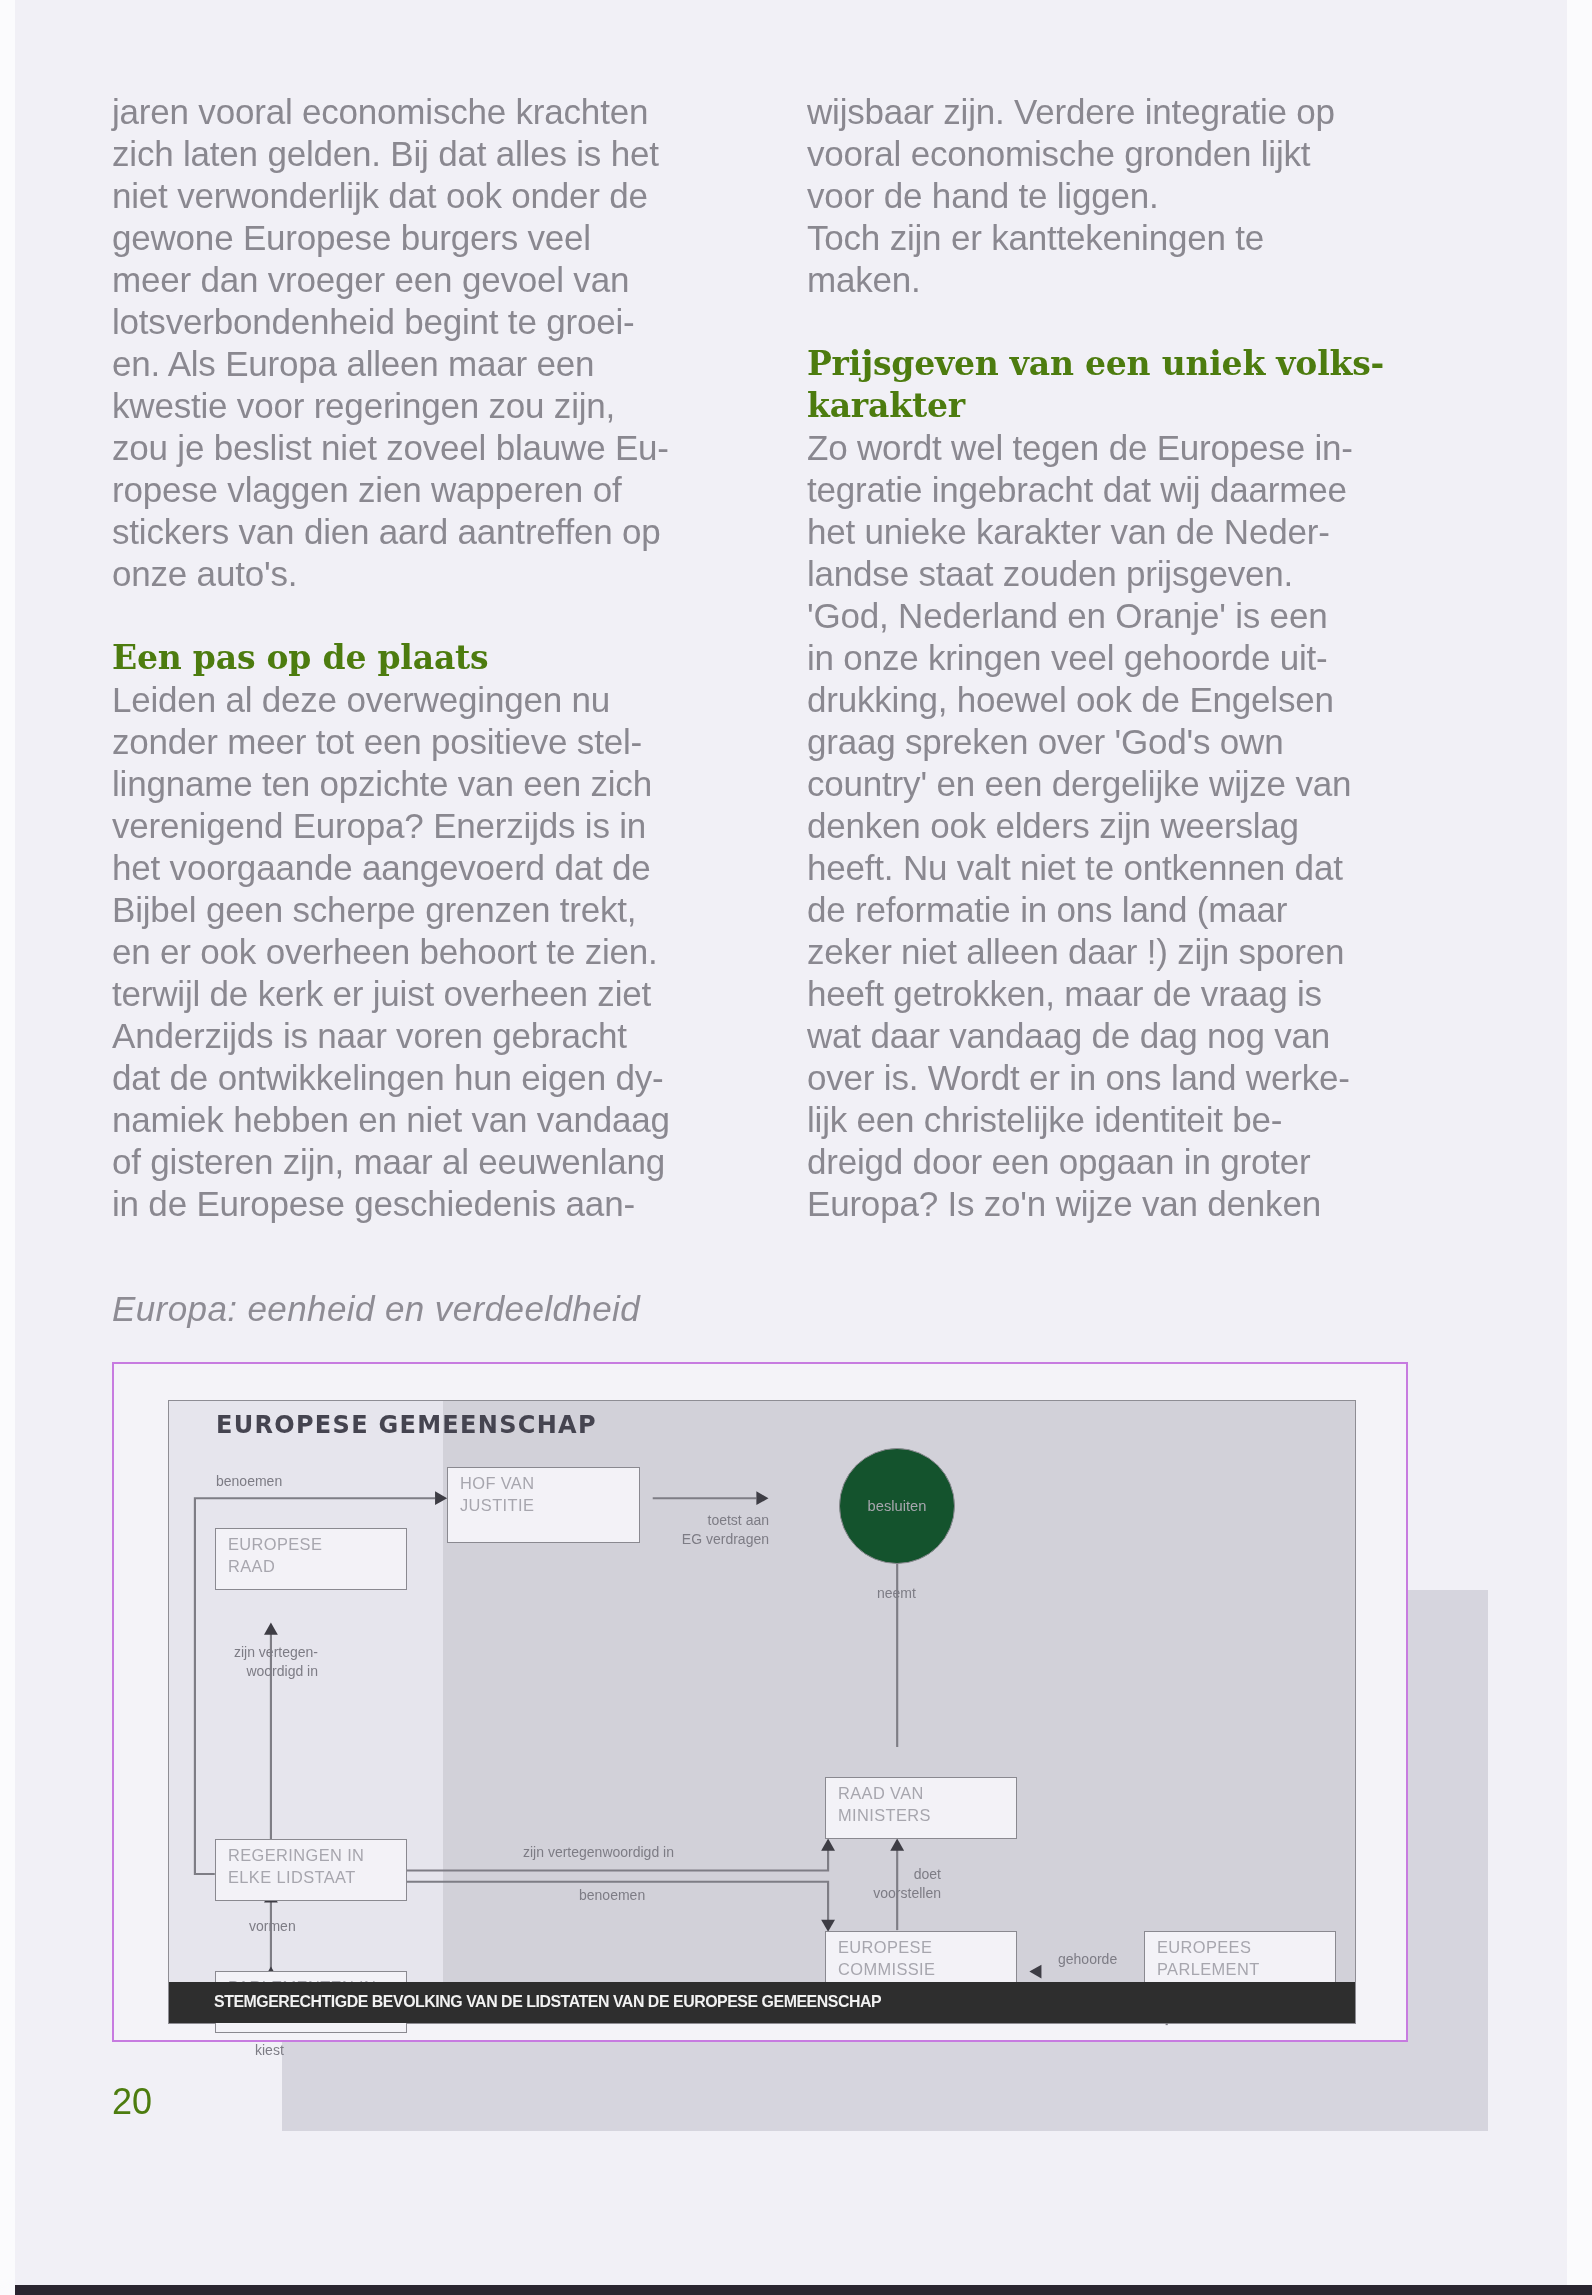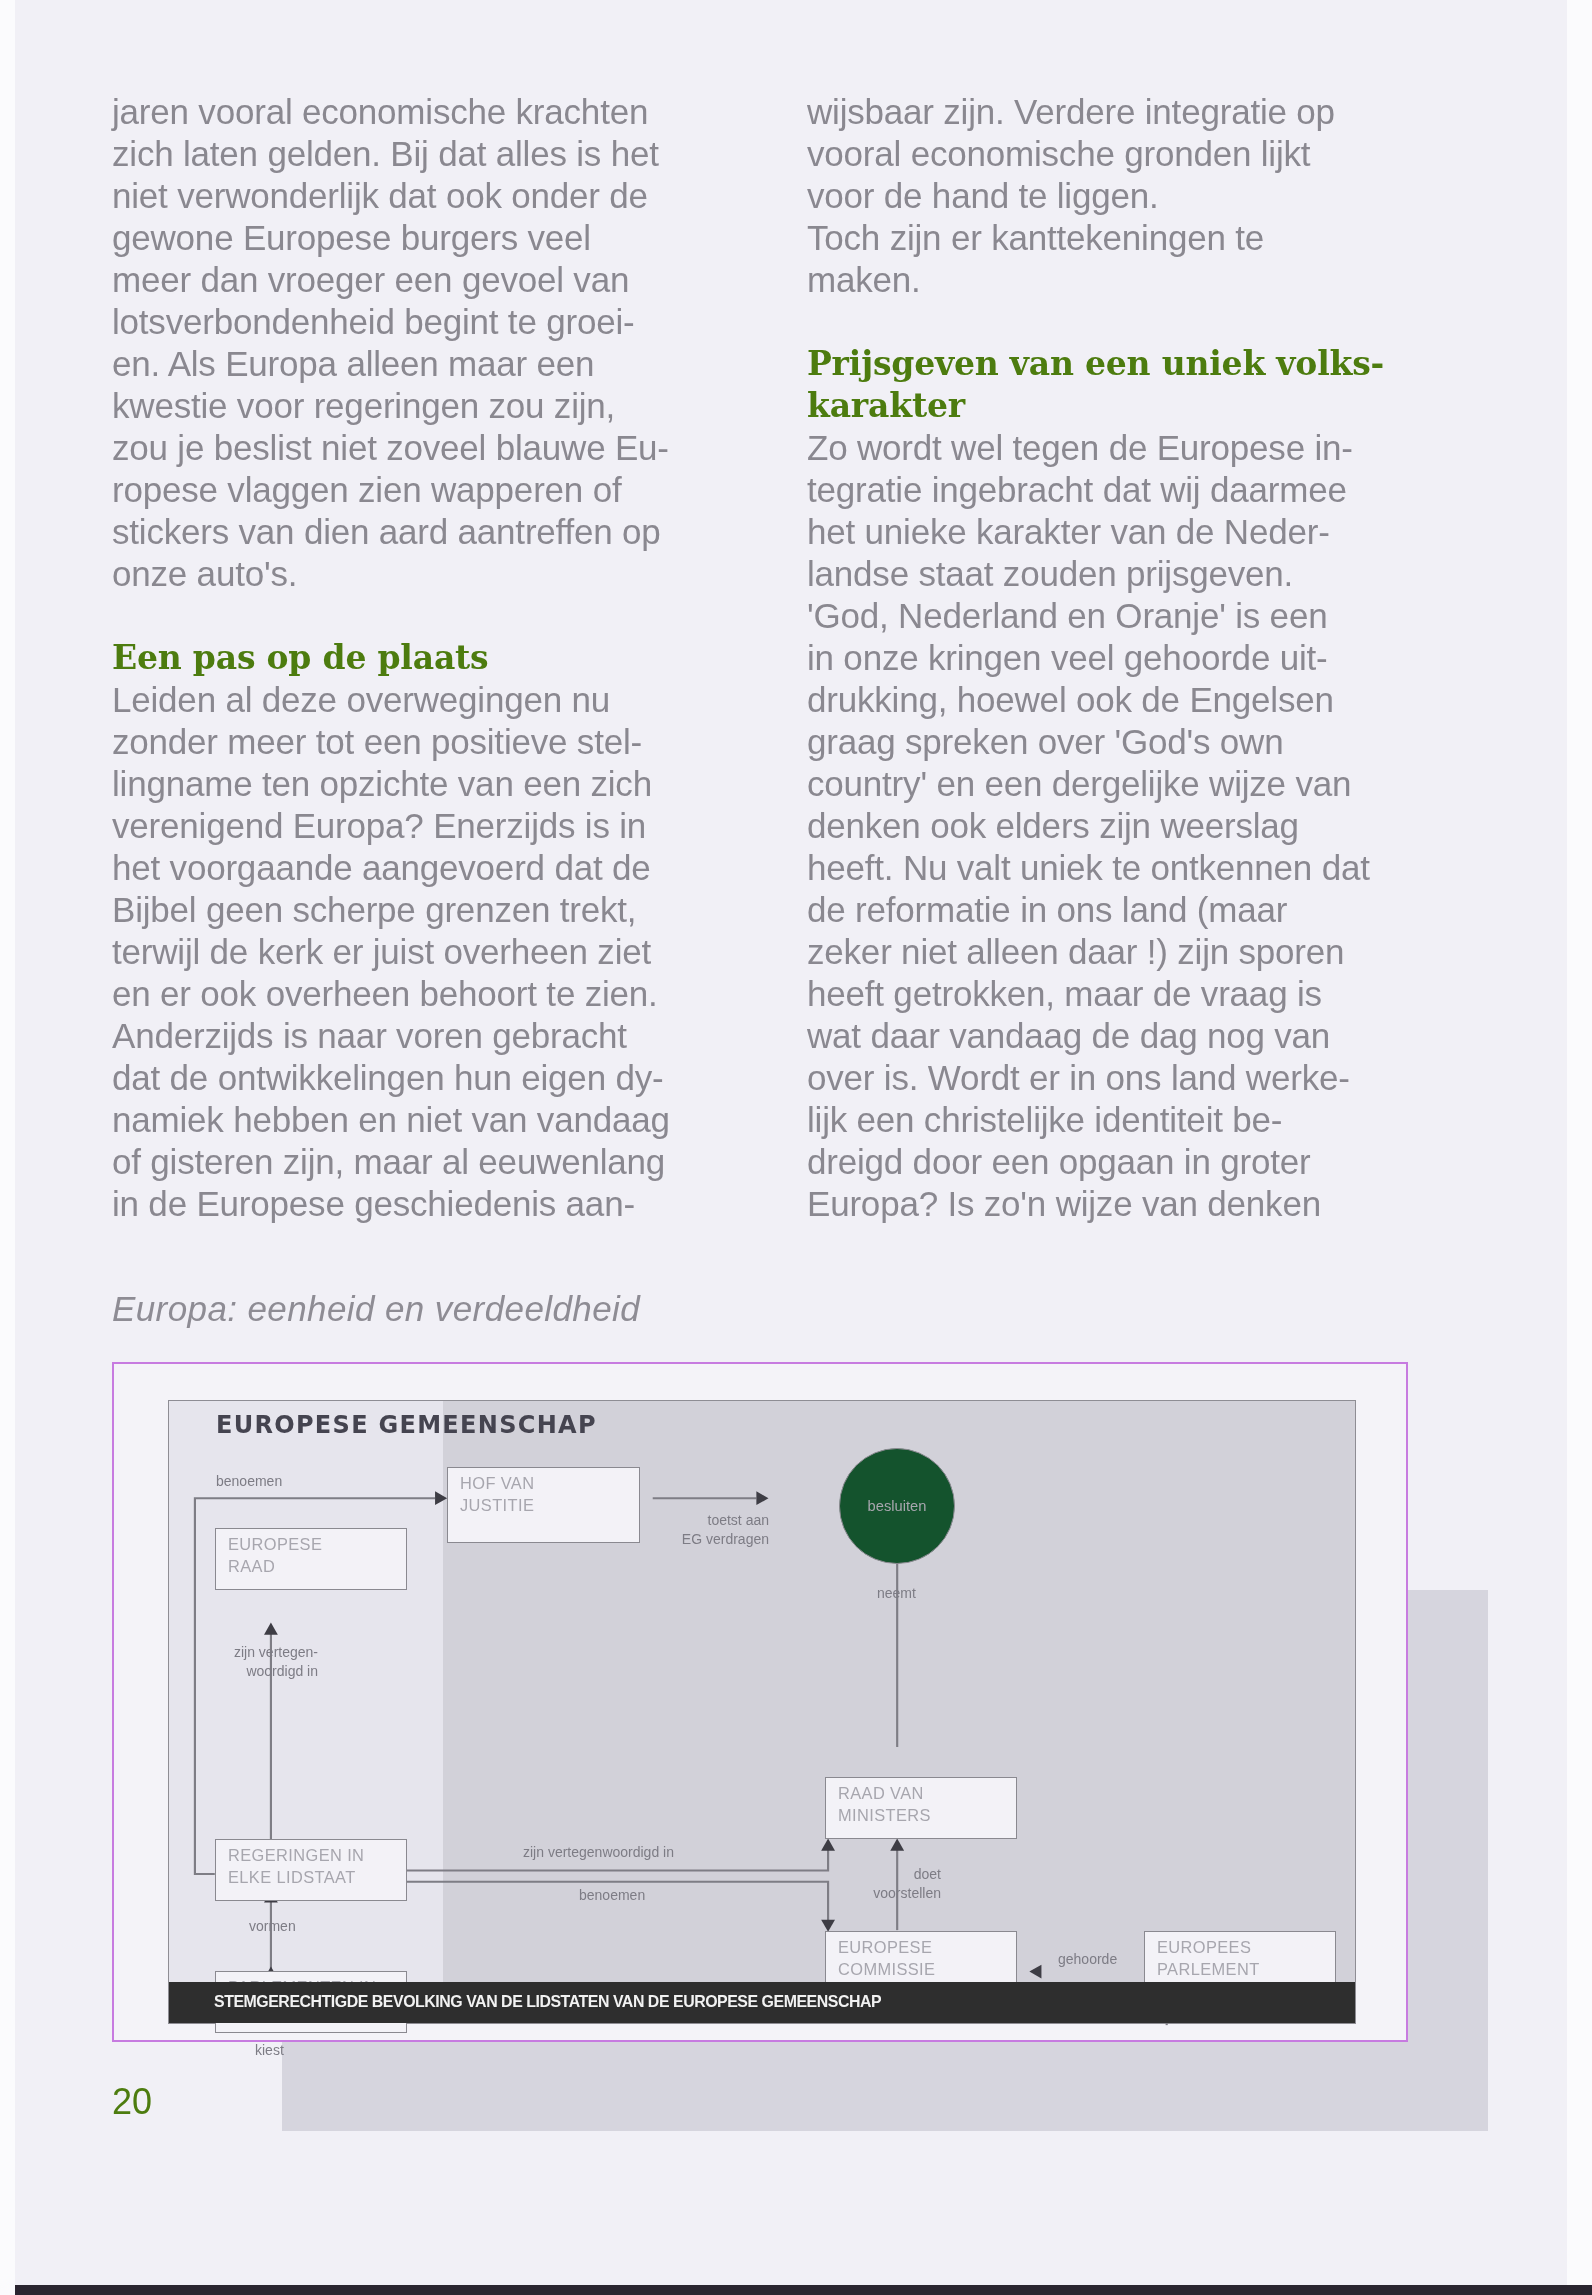--- a/index.html
+++ b/index.html
@@ -120,22 +120,22 @@
   </div>
   <span class="gap"></span>
   <span class="heading">Een pas op de plaats</span>
   <div>
     <span class="line">Leiden al deze overwegingen nu</span>
     <span class="line">zonder meer tot een positieve stel-</span>
     <span class="line">lingname ten opzichte van een zich</span>
     <span class="line">verenigend Europa? Enerzijds is in</span>
     <span class="line">het voorgaande aangevoerd dat de</span>
     <span class="line">Bijbel geen scherpe grenzen trekt,</span>
+    <span class="line">en er ook overheen behoort te zien.</span>
     <span class="line">terwijl de kerk er juist overheen ziet</span>
-    <span class="line">en er ook overheen behoort te zien.</span>
     <span class="line">Anderzijds is naar voren gebracht</span>
     <span class="line">dat de ontwikkelingen hun eigen dy-</span>
     <span class="line">namiek hebben en niet van vandaag</span>
     <span class="line">of gisteren zijn, maar al eeuwenlang</span>
     <span class="line">in de Europese geschiedenis aan-</span>
   </div>
 </div>
 
 <div id="col-right" class="col">
   <div>
@@ -152,21 +152,21 @@
     <span class="line">Zo wordt wel tegen de Europese in-</span>
     <span class="line">tegratie ingebracht dat wij daarmee</span>
     <span class="line">het unieke karakter van de Neder-</span>
     <span class="line">landse staat zouden prijsgeven.</span>
     <span class="line">'God, Nederland en Oranje' is een</span>
     <span class="line">in onze kringen veel gehoorde uit-</span>
     <span class="line">drukking, hoewel ook de Engelsen</span>
     <span class="line">graag spreken over 'God's own</span>
     <span class="line">country' en een dergelijke wijze van</span>
     <span class="line">denken ook elders zijn weerslag</span>
-    <span class="line">heeft. Nu valt uniek te ontkennen dat</span>
+    <span class="line">heeft. Nu valt niet te ontkennen dat</span>
     <span class="line">de reformatie in ons land (maar</span>
     <span class="line">zeker niet alleen daar !) zijn sporen</span>
     <span class="line">heeft getrokken, maar de vraag is</span>
     <span class="line">wat daar vandaag de dag nog van</span>
     <span class="line">over is. Wordt er in ons land werke-</span>
     <span class="line">lijk een christelijke identiteit be-</span>
     <span class="line">dreigd door een opgaan in groter</span>
     <span class="line">Europa? Is zo'n wijze van denken</span>
   </div>
 </div>

